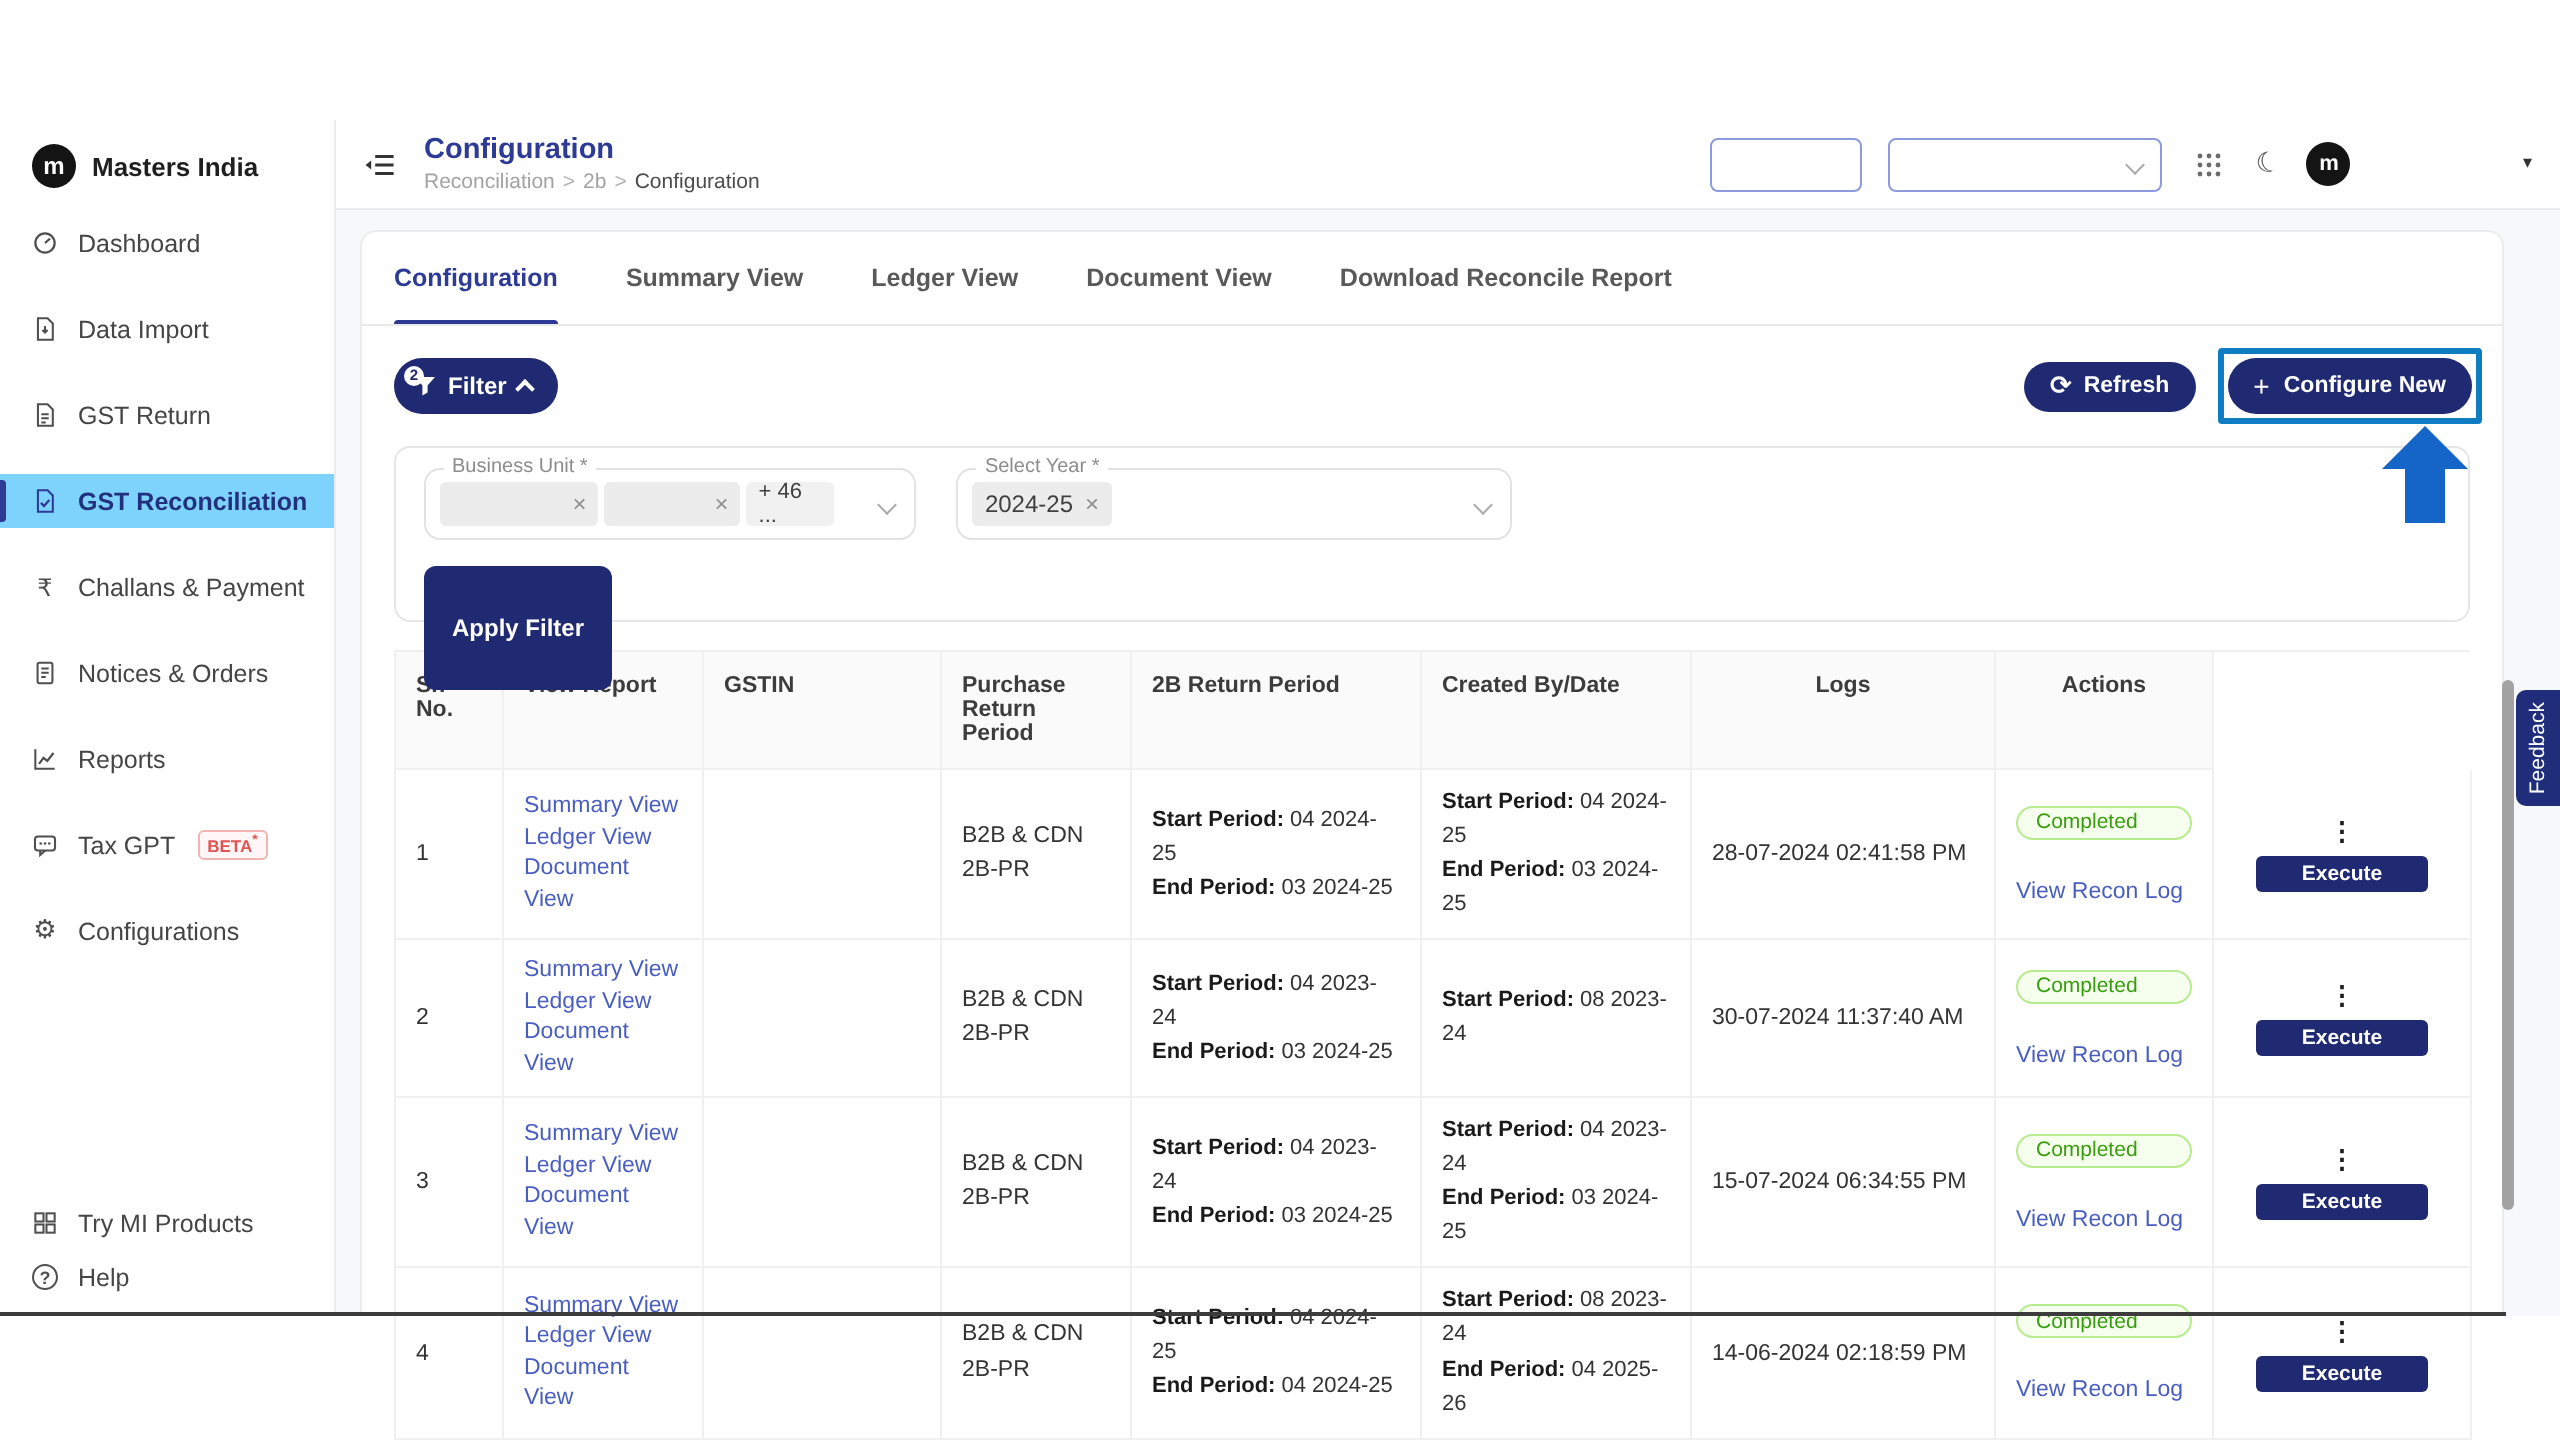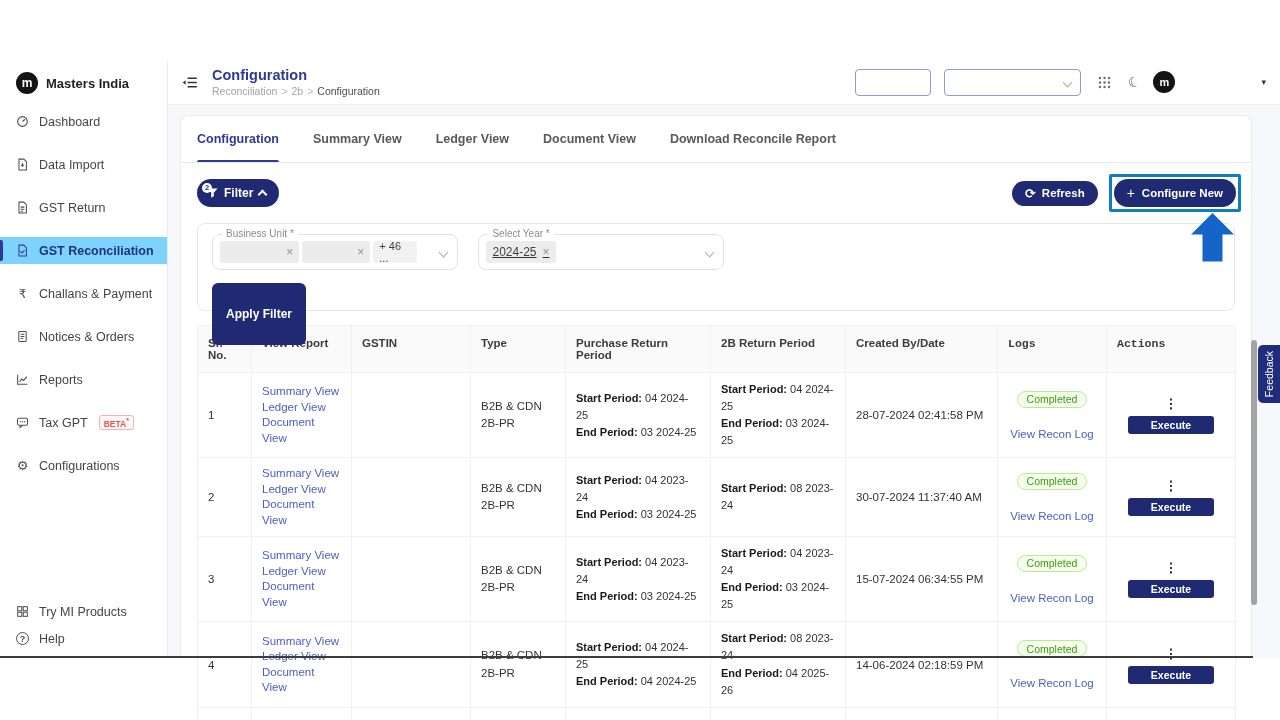--- a/index.html
+++ b/index.html
@@ -81,43 +81,43 @@
   .filter-panel { margin:2px 16px 0; border:1px solid #e6e6e6; border-radius:8px; height:88px;
     padding:10px 14px; position:relative; }
   .field { position:relative; border:1px solid #e2e2e2; border-radius:8px; height:36px;
     display:inline-flex; align-items:center; padding:0 40px 0 7px; vertical-align:top; background:#fff; }
   .field-label { position:absolute; top:-7px; left:9px; background:#fff; padding:0 4px;
     font-size:10px; color:#8c8c8c; white-space:nowrap; }
   .field .chev-down { position:absolute; right:10px; top:14px; }
   .chev-down { width:7px; height:7px; border-right:1.5px solid #ababab; border-bottom:1.5px solid #ababab;
     transform:rotate(45deg); display:inline-block; }
   .f-bu { width:246px; margin-right:16px; gap:3px; }
-  .f-year { width:246px;text-decoration:underline; }
+  .f-year { width:278px; }
   .chip { background:#ececec; border-radius:3px; height:22px; display:inline-flex; align-items:center;
     padding:0 6px; font-size:11px; color:#3f3f3f; gap:6px; }
   .chip .x { color:#8f8f8f; font-size:12px; cursor:pointer; line-height:1; }
   .chip.blurred { width:84px; justify-content:flex-end; }
   .chip.blurred2 { width:72px; justify-content:flex-end; }
   .chip.more { background:#f1f1f1; }
   .chip.year { font-size:12px; }
   .apply-btn { margin-top:13px; border-radius:6px; padding:24px 14px; font-size:12px; }
 
   
   .table { margin:14px 16px 0; border-top:1px solid #f0f0f0; border-left:1px solid #f0f0f0; }
   .trow { display:grid; grid-template-columns:54px 100px 119px 95px 145px 135px 152px 109px 129px; }
   .th, .td { border-right:1px solid #f0f0f0; border-bottom:1px solid #f0f0f0; padding:8px 10px; }
   .th { background:#fafafa; font-size:11.5px; font-weight:bold; color:#3c3c3c; padding:11px 10px; }
-  .th.center, .td.center { text-align:left;font-family:Liberation Mono, monospace; }
+  .th.center, .td.center { text-align:center; }
   .td { font-size:11.5px; min-height:61px; display:flex; flex-direction:column; justify-content:center; }
   .c-links a { color:#4a5ec1; cursor:pointer; line-height:1.35; text-decoration:none; display:block; }
   .c-type span { display:block; line-height:1.5; color:#333; }
   .c-period { font-size:11px; }
   .c-period b { color:#1a1a1a; margin-right:3px; }
   .c-period div { line-height:1.55; }
-  .c-logs { align-items:center; }
+  .c-logs { }
   .pill { font-size:10.5px; color:#389e0d; background:#f6ffed; border:1px solid #b7eb8f;
     border-radius:10px; padding:1.5px 9px; }
   .loglink { color:#4a5ec1; margin-top:20px; cursor:pointer; text-decoration:none; font-size:11.5px; }
   .c-actions { align-items:center; }
   .dots { font-size:13px; font-weight:bold; color:#1f1f1f; cursor:pointer; letter-spacing:0; }
   .exec { margin-top:5px; background:#202a72; color:#fff; border:none; border-radius:3px;
     font-size:10.5px; font-weight:bold; padding:3px 23px; cursor:pointer; font-family:inherit; }
   .stub { height:13px; }
   .stub .td { min-height:13px; border-bottom:none; padding:0 10px; }
 
@@ -337,21 +337,20 @@
           <span class="chev-down"></span>
         </div>
         <div><button class="btn-navy apply-btn">Apply Filter</button></div>
       </div>
 
       <div class="table">
         <div class="trow">
           <div class="th">Sr. No.</div>
           <div class="th">View Report</div>
           <div class="th">GSTIN</div>
-          <div class="th">Type</div>
           <div class="th">Purchase Return Period</div>
           <div class="th">2B Return Period</div>
           <div class="th">Created By/Date</div>
           <div class="th center">Logs</div>
           <div class="th center">Actions</div>
         </div>
 
         <div class="trow">
           <div class="td">1</div>
           <div class="td c-links">

